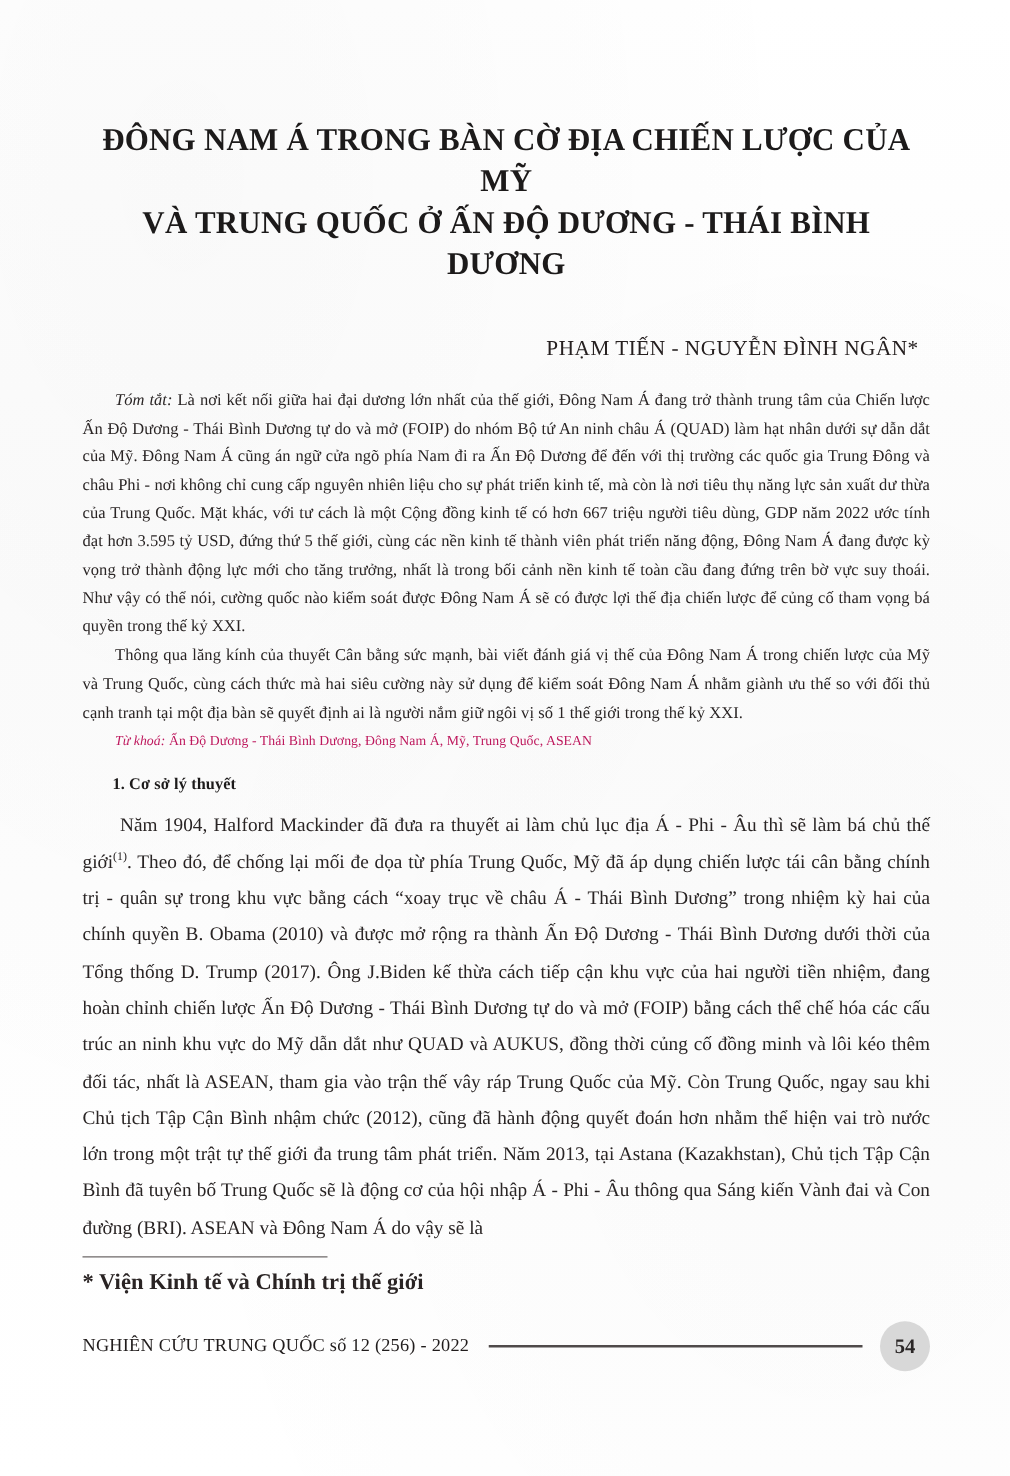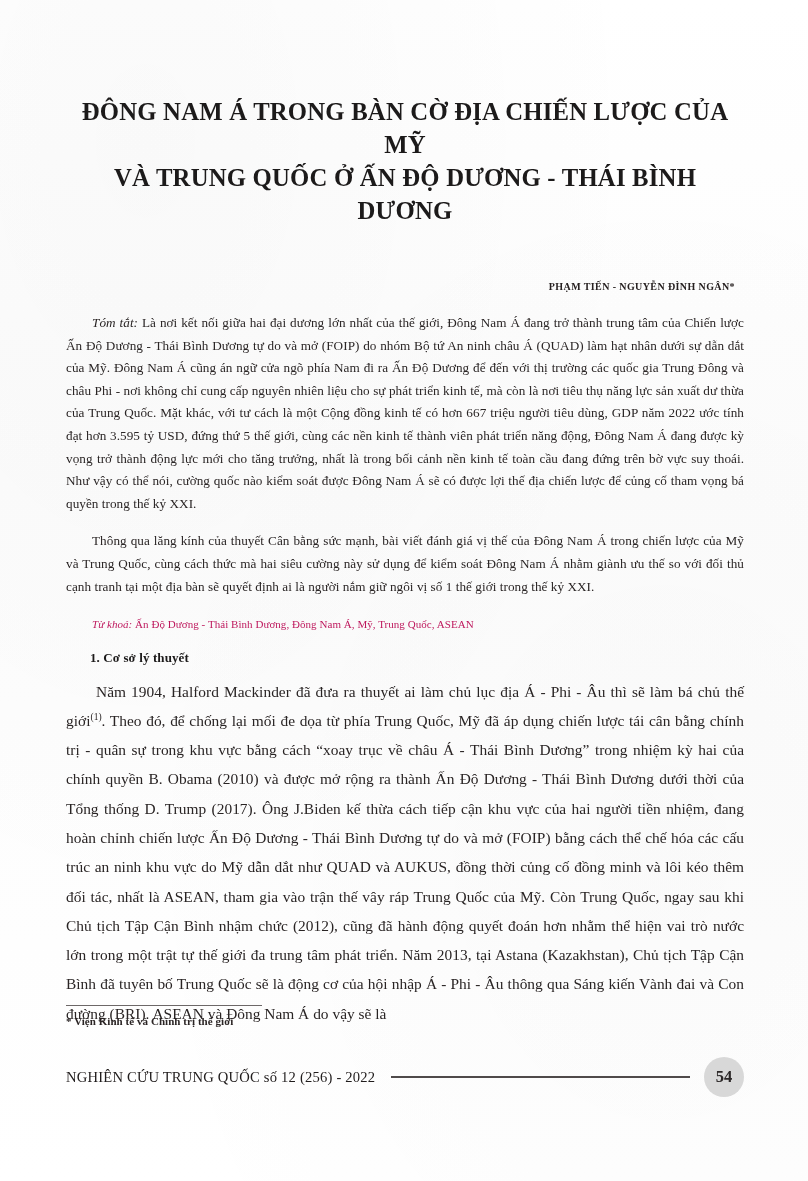--- a/index.html
+++ b/index.html
@@ -48,40 +48,40 @@
     color: #1c1a1a;
     margin-top: 95px;
     font-family: "Liberation Serif", "DejaVu Serif", serif;
     transform: scaleX(0.97);
   }
   .title .line2 { display: block; }
 
   
   .author {
     text-align: right;
-    font-weight: bold;
-    font-size: 10px;
+    font-weight: normal;
+    font-size: 17px;
     letter-spacing: 0.4px;
     color: #262020;
-    margin-top: 54px;
+    margin-top: 42px;
     padding-right: 9px;
   }
 
   
   .abstract {
     margin-top: 20px;
     font-size: 13.2px;
     line-height: 22.6px;
     text-align: justify;
     text-justify: inter-word;
     color: #2a2525;
     letter-spacing: 0.05px;
   }
   .abstract p { margin: 0; }
-  .abstract p + p { margin-top: 15px; }
+  .abstract p + p { margin-top: 1px; }
   .abstract .indent { text-indent: 26px; }
   .abstract em {
     font-weight: 500;
   }
   .keywords {
     margin-top: 2px;
     text-indent: 26px;
     font-size: 11px;
     line-height: 22.6px;
     color: #be185d;
@@ -121,21 +121,21 @@
     top: 1005px;
     width: 678px;
   }
   .footnote .rule {
     width: 196px;
     height: 1px;
     background: #6d6868;
     margin-bottom: 9px;
   }
   .footnote .note {
-    font-size: 11px;
+    font-size: 18px;
     font-weight: bold;
     color: #2a2424;
     letter-spacing: 0.05px;
   }
 
   
   .footer {
     position: absolute;
     left: 66px;
     top: 1057px;

